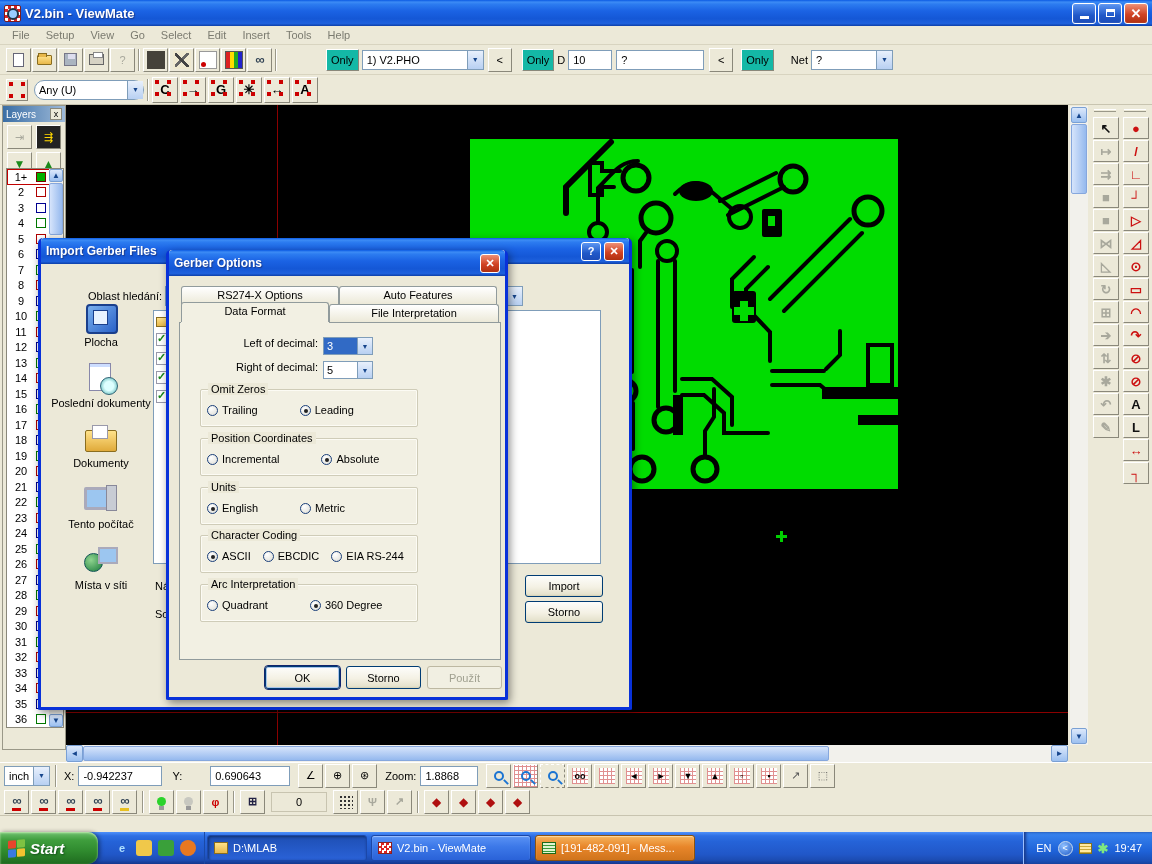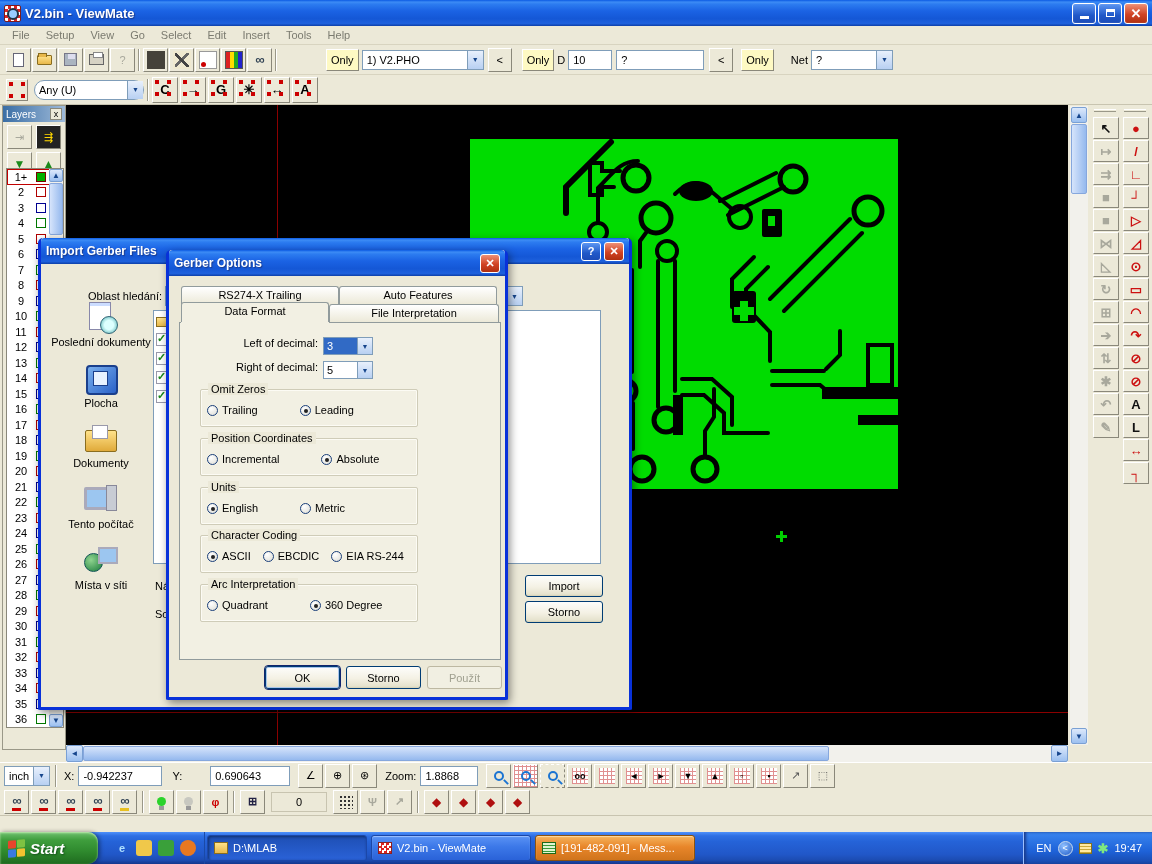--- a/index.html
+++ b/index.html
@@ -1,21 +1,21 @@
 <!DOCTYPE html>
 <html><head>
 <meta charset="utf-8">
 <style>
 * { margin:0; padding:0; box-sizing:border-box; }
 html,body { width:1152px; height:864px; overflow:hidden; background:#000; }
 body { font-family:"Liberation Sans", sans-serif; font-size:11px; color:#000; }
 #app { position:relative; width:1152px; height:864px; background:#ece9d8; }
 
 
-.raised { border:1px solid; border-color:#fff #8a887a #8a887a #fff; background:#fef9c3; }
+.raised { border:1px solid; border-color:#fff #8a887a #8a887a #fff; background:#14b8a6; }
 .fld { border:1px solid #7f9db9; background:#fff; padding:1px 4px; font-size:11px; display:flex; align-items:center; }
 .tbtn { width:25px; height:24px; display:flex; align-items:center; justify-content:center;
         border:1px solid; border-color:#fff #8a887a #8a887a #fff; background:#ece9d8; }
 .tbtn.dis { color:#a8a89c; }
 .vsep { width:2px; height:22px; border-left:1px solid #9a9888; border-right:1px solid #fff; margin:0 3px; }
 .combo { display:flex; border:1px solid #7f9db9; background:#fff; height:20px; align-items:center; }
 .combo .cval { flex:1; padding:0 4px; white-space:nowrap; overflow:hidden; }
 .combo .carr { width:16px; height:100%; display:flex; align-items:center; justify-content:center;
                border-left:1px solid #7f9db9; background:linear-gradient(#e8f0fc,#b8d0f2); color:#16458c; font-size:7px; }
 .xpbtn { border:1px solid #003c74; border-radius:3px; background:linear-gradient(#fdfdfb,#f4f1e4 55%,#e2dfc8);
@@ -707,26 +707,26 @@
       <div class="dlg-btn close">✕</div>
     </div>
     <span style="position:absolute;left:47px;top:52px;">Oblast hledání:</span>
     <div class="combo" style="position:absolute;left:124px;top:48px;width:358px;">
       <span class="i-folder" style="margin-left:3px;"></span>
       <span class="cval"></span>
       <span class="carr">▼</span>
     </div>
     <div class="places" id="placesCol">
         <div class="place">
+          <div class="pico desktop"></div>
+          <div class="lbl2">Plocha</div>
+        </div>
+        <div class="place">
           <div class="pico recent"></div>
           <div class="lbl2">Poslední dokumenty</div>
-        </div>
-        <div class="place">
-          <div class="pico desktop"></div>
-          <div class="lbl2">Plocha</div>
         </div>
         <div class="place">
           <div class="pico docs"></div>
           <div class="lbl2">Dokumenty</div>
         </div>
         <div class="place">
           <div class="pico computer"></div>
           <div class="lbl2">Tento počítač</div>
         </div>
         <div class="place">
@@ -746,21 +746,21 @@
     <div class="xpbtn prevbtns" style="top:337px;">Import</div>
     <div class="xpbtn prevbtns" style="top:363px;">Storno</div>
   </div>
 
   <div class="dlg" id="gerberDlg">
     <div class="dlg-title">
       <span class="t">Gerber Options</span>
       <div class="dlg-btn close">✕</div>
     </div>
     <div class="tabs" id="tabsRow1" style="top:36px;">
-        <div class="tab" style="width: 158px;">RS274-X Trailing</div>
+        <div class="tab" style="width: 158px;">RS274-X Options</div>
         <div class="tab" style="width: 158px;">Auto Features</div>
       </div>
     <div class="tabs" id="tabsRow2" style="top:54px;">
         <div class="tab active" style="width: 148px;">Data Format</div>
         <div class="tab" style="width: 170px;">File Interpretation</div>
       </div>
     <div class="panel">
       <div class="dlgrow" style="left:20px;top:14px;">
         <span style="width:118px;text-align:right;margin-right:5px;">Left of decimal:</span>
         <div class="minicombo">

